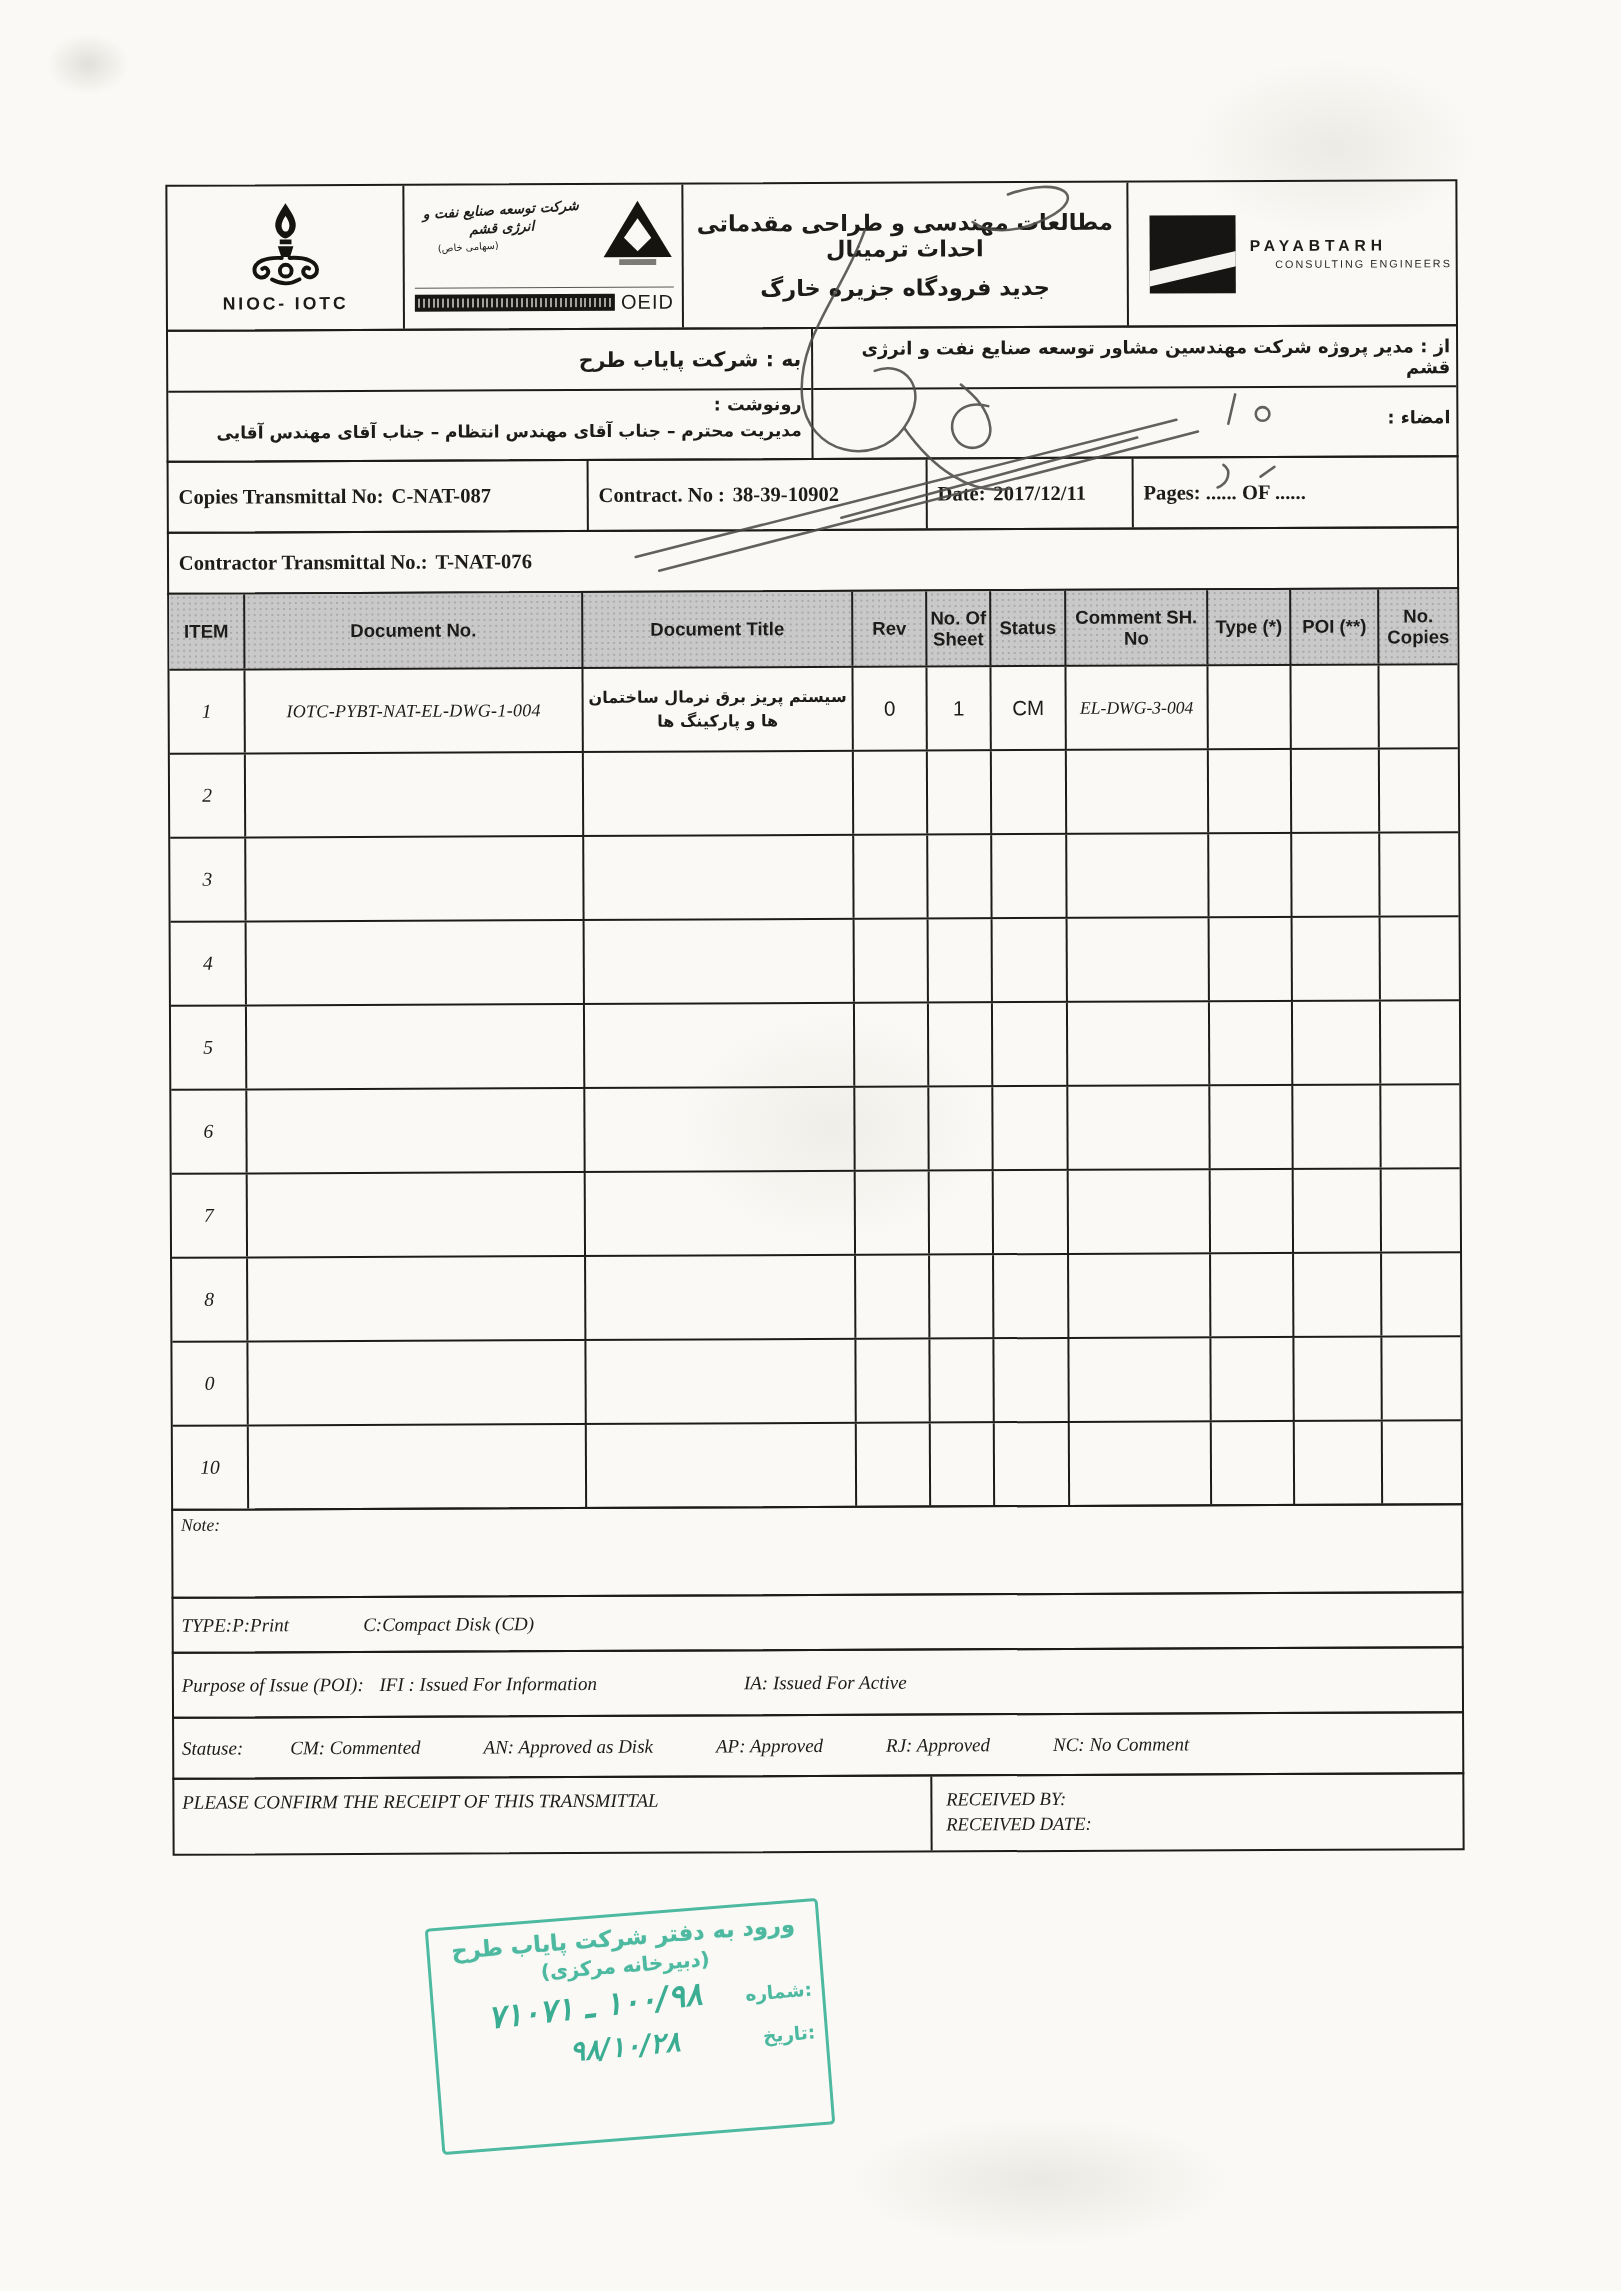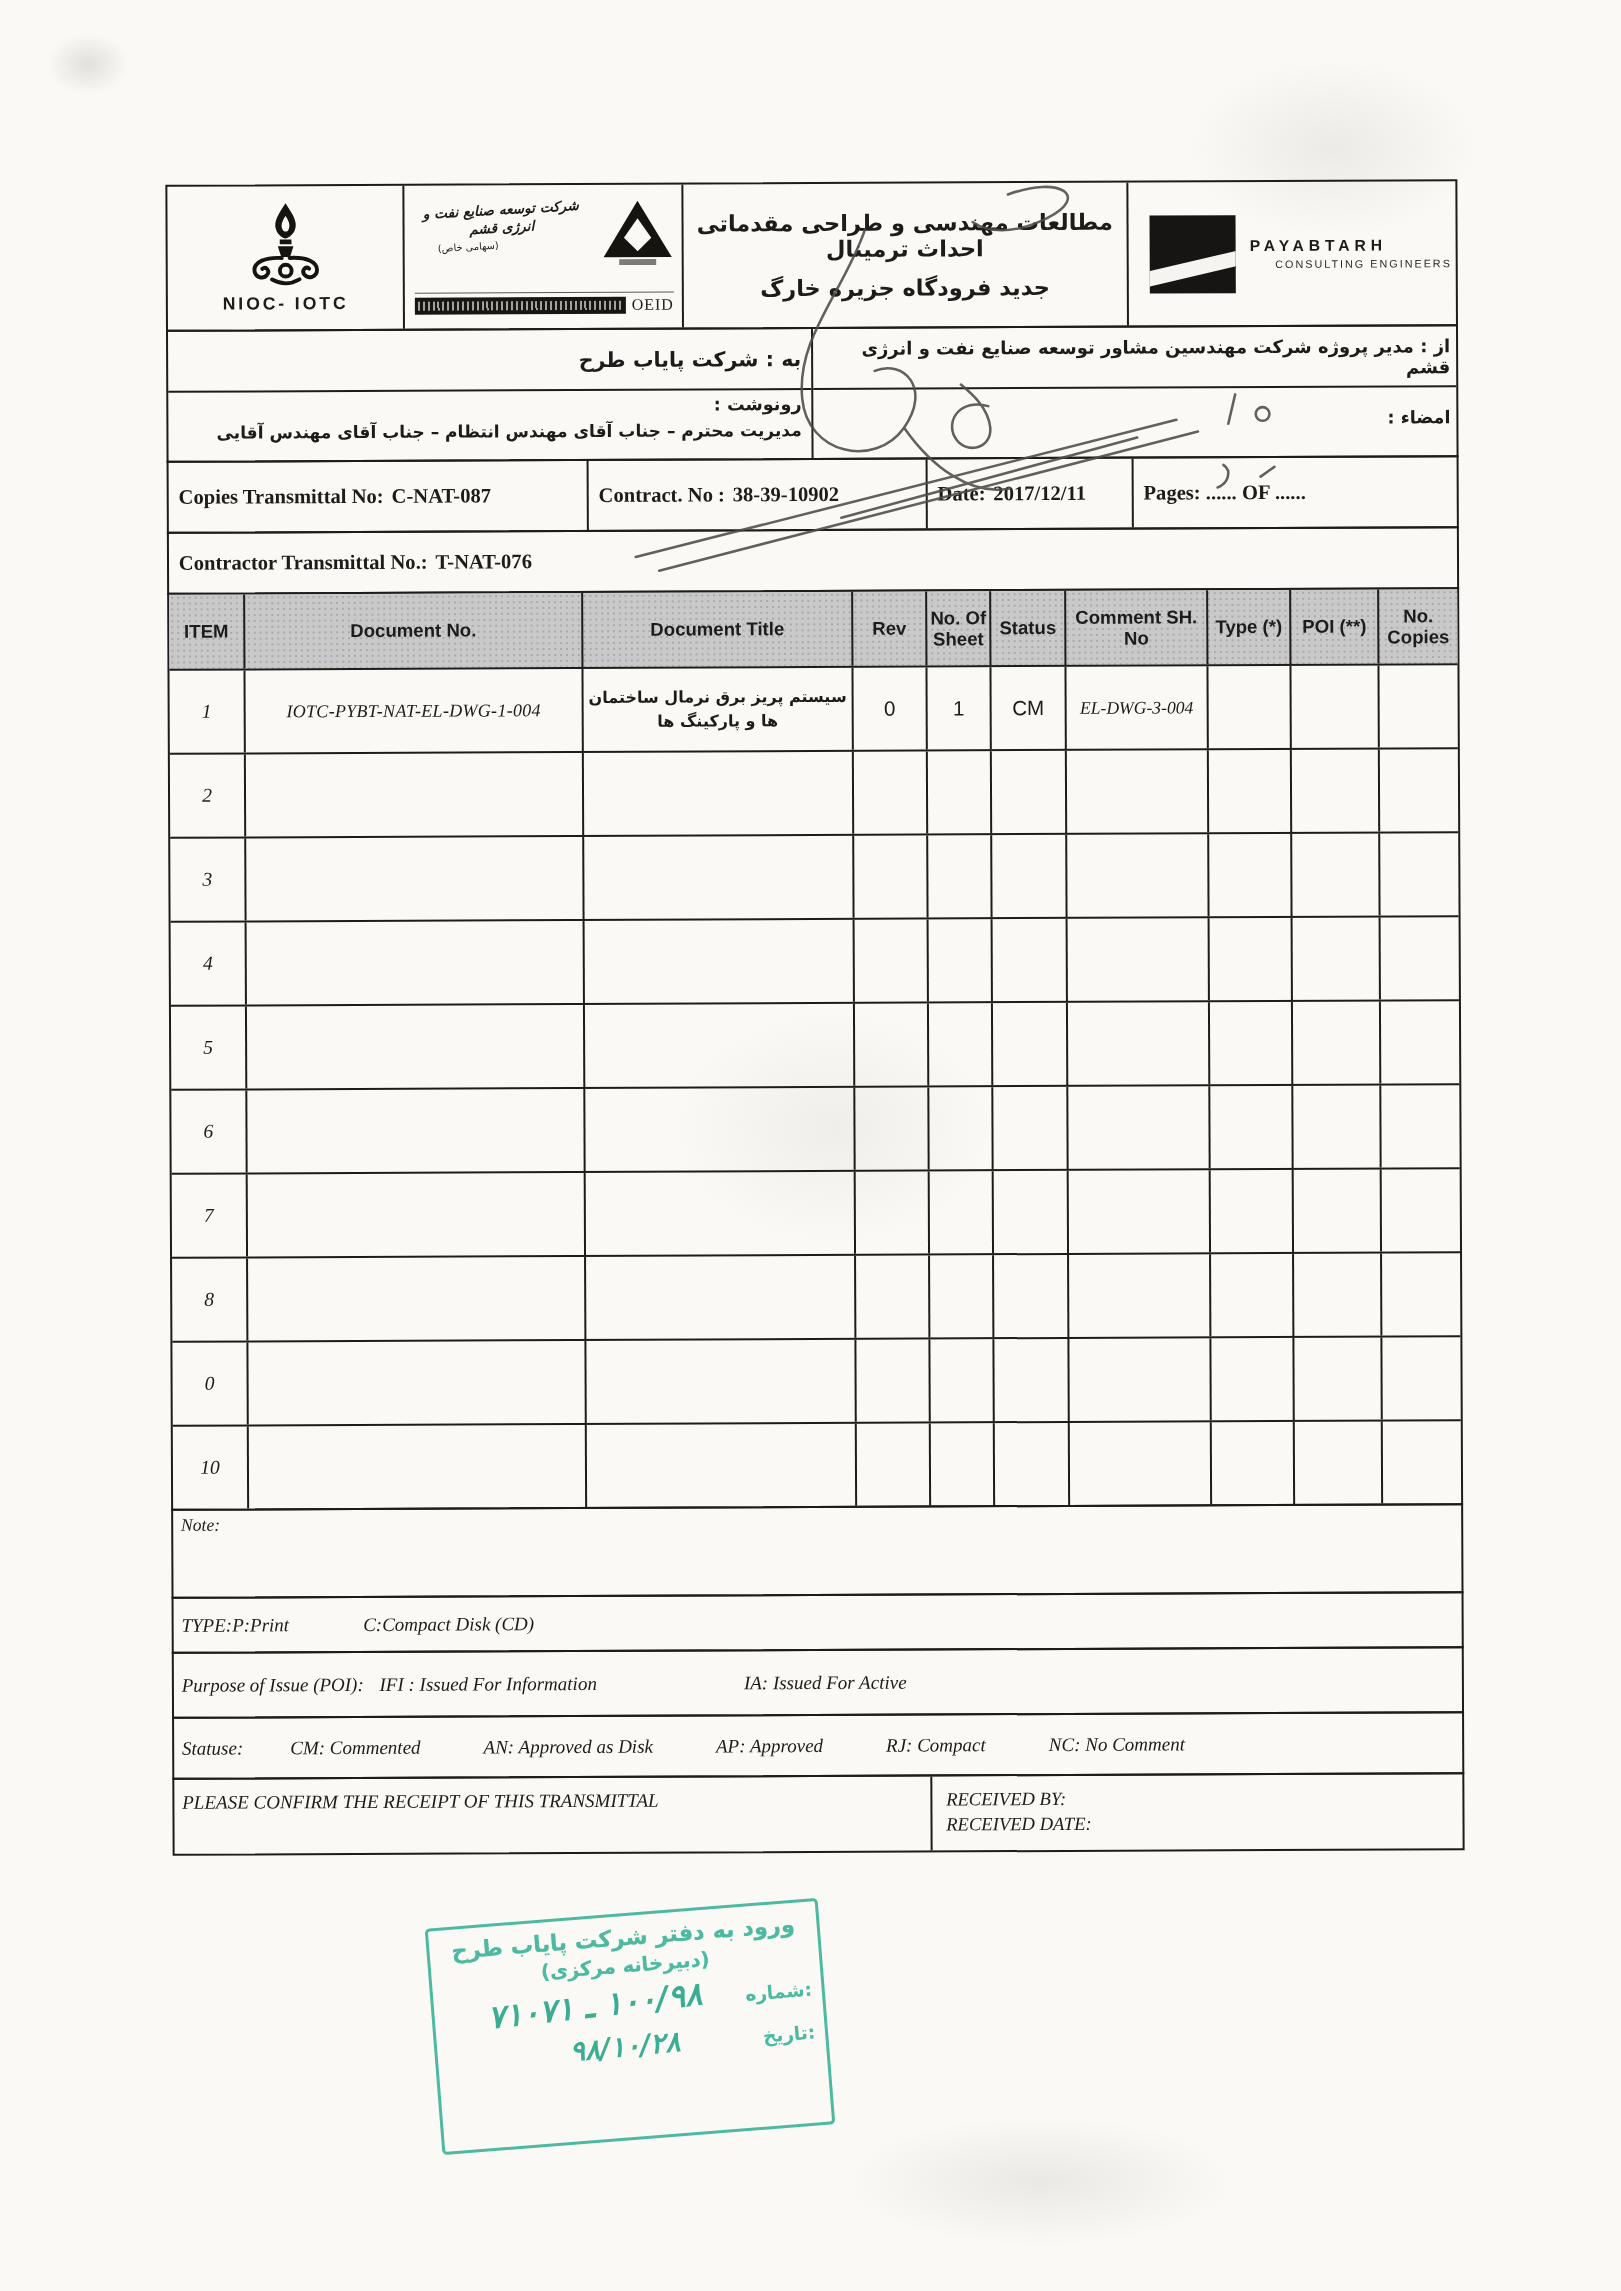--- a/index.html
+++ b/index.html
@@ -44,21 +44,21 @@
 
   .fa{font-family:"DejaVu Sans",sans-serif;}
   .title-fa{font-size:22.5px;font-weight:bold;text-align:center;}
 
   .oeid-callig{position:absolute;right:94px;top:15.7px;width:172px;text-align:center;transform:rotate(-3deg);}
   .callig-main{font-family:"DejaVu Sans",sans-serif;font-weight:bold;font-style:italic;font-size:13.7px;line-height:1.3;display:block;}
   .callig-sub{font-family:"DejaVu Sans",sans-serif;font-size:9.8px;display:block;margin-top:2px;margin-right:69px;}
   .oeid-row{position:absolute;left:9.8px;right:7.8px;bottom:13.7px;display:flex;align-items:center;gap:5.9px;border-top:1px solid #5a5851;padding-top:2.9px;}
   .oeid-bar{flex:1;height:16.7px;background:#171613;position:relative;overflow:hidden;}
   .oeid-bar span{position:absolute;inset:3.9px 2.9px;background:repeating-linear-gradient(90deg,rgba(255,255,255,.75) 0 2px,transparent 2px 4.9px);opacity:.8;}
-  .oeid-abbr{font-family:Liberation Serif, serif;font-size:16px;letter-spacing:1px;}
+  .oeid-abbr{font-family:Liberation Sans, sans-serif;font-size:20px;letter-spacing:1px;}
   .oeid-tri{position:absolute;right:5.9px;top:11.8px;}
 
   .payab-logo{width:86px;height:78px;background:#161513;position:relative;overflow:hidden;flex:0 0 auto;}
   .payab-logo::after{content:"";position:absolute;left:-11.8px;top:45px;width:116px;height:14.7px;background:#f5f4f0;transform:rotate(-13deg);}
   .payab-text .nm{font-family:"Liberation Sans",sans-serif;font-weight:bold;font-size:15.7px;letter-spacing:4.9px;}
   .payab-text .sub{font-family:"Liberation Sans",sans-serif;font-size:10.8px;letter-spacing:2px;margin:3.9px 0 0 25.5px;color:#2a2925;}
 
   
   .addr{height:133px;display:flex;}
   .addr-left{width:645px;border-right:2px solid var(--ink);display:flex;flex-direction:column;}
@@ -412,21 +412,21 @@
       <span class="lg-label">Purpose of  Issue (POI):</span>
       <span class="lg-item">IFI : Issued For Information</span>
       <span class="lg-item">IA: Issued For Active</span>
     </div>
 
     <div class="sec legend statusbox">
       <span class="lg-label">Statuse:</span>
       <span class="lg-item">CM: Commented</span>
       <span class="lg-item">AN: Approved as Disk</span>
       <span class="lg-item">AP: Approved</span>
-      <span class="lg-item">RJ: Compact</span>
+      <span class="lg-item">RJ: Approved</span>
       <span class="lg-item">NC: No Comment</span>
     </div>
 
     <div class="sec confirmbox">
       <div class="cfm-left">PLEASE CONFIRM THE RECEIPT OF THIS TRANSMITTAL</div>
       <div class="cfm-right">
         <div>RECEIVED BY:</div>
         <div>RECEIVED DATE:</div>
       </div>
     </div>

